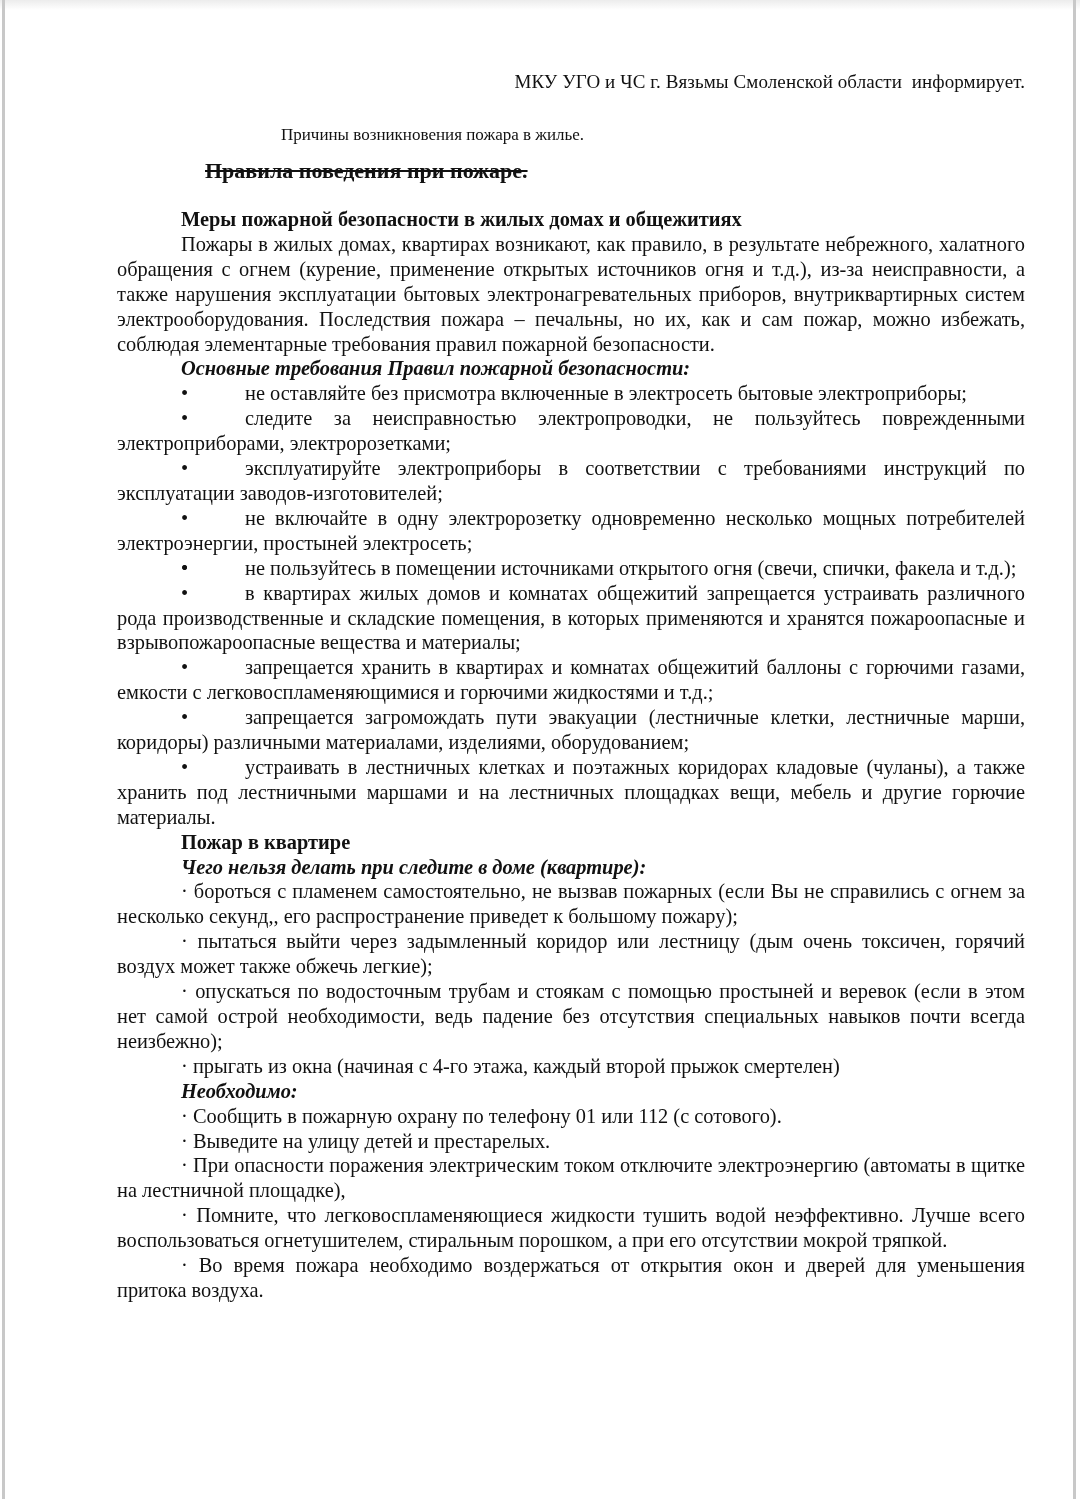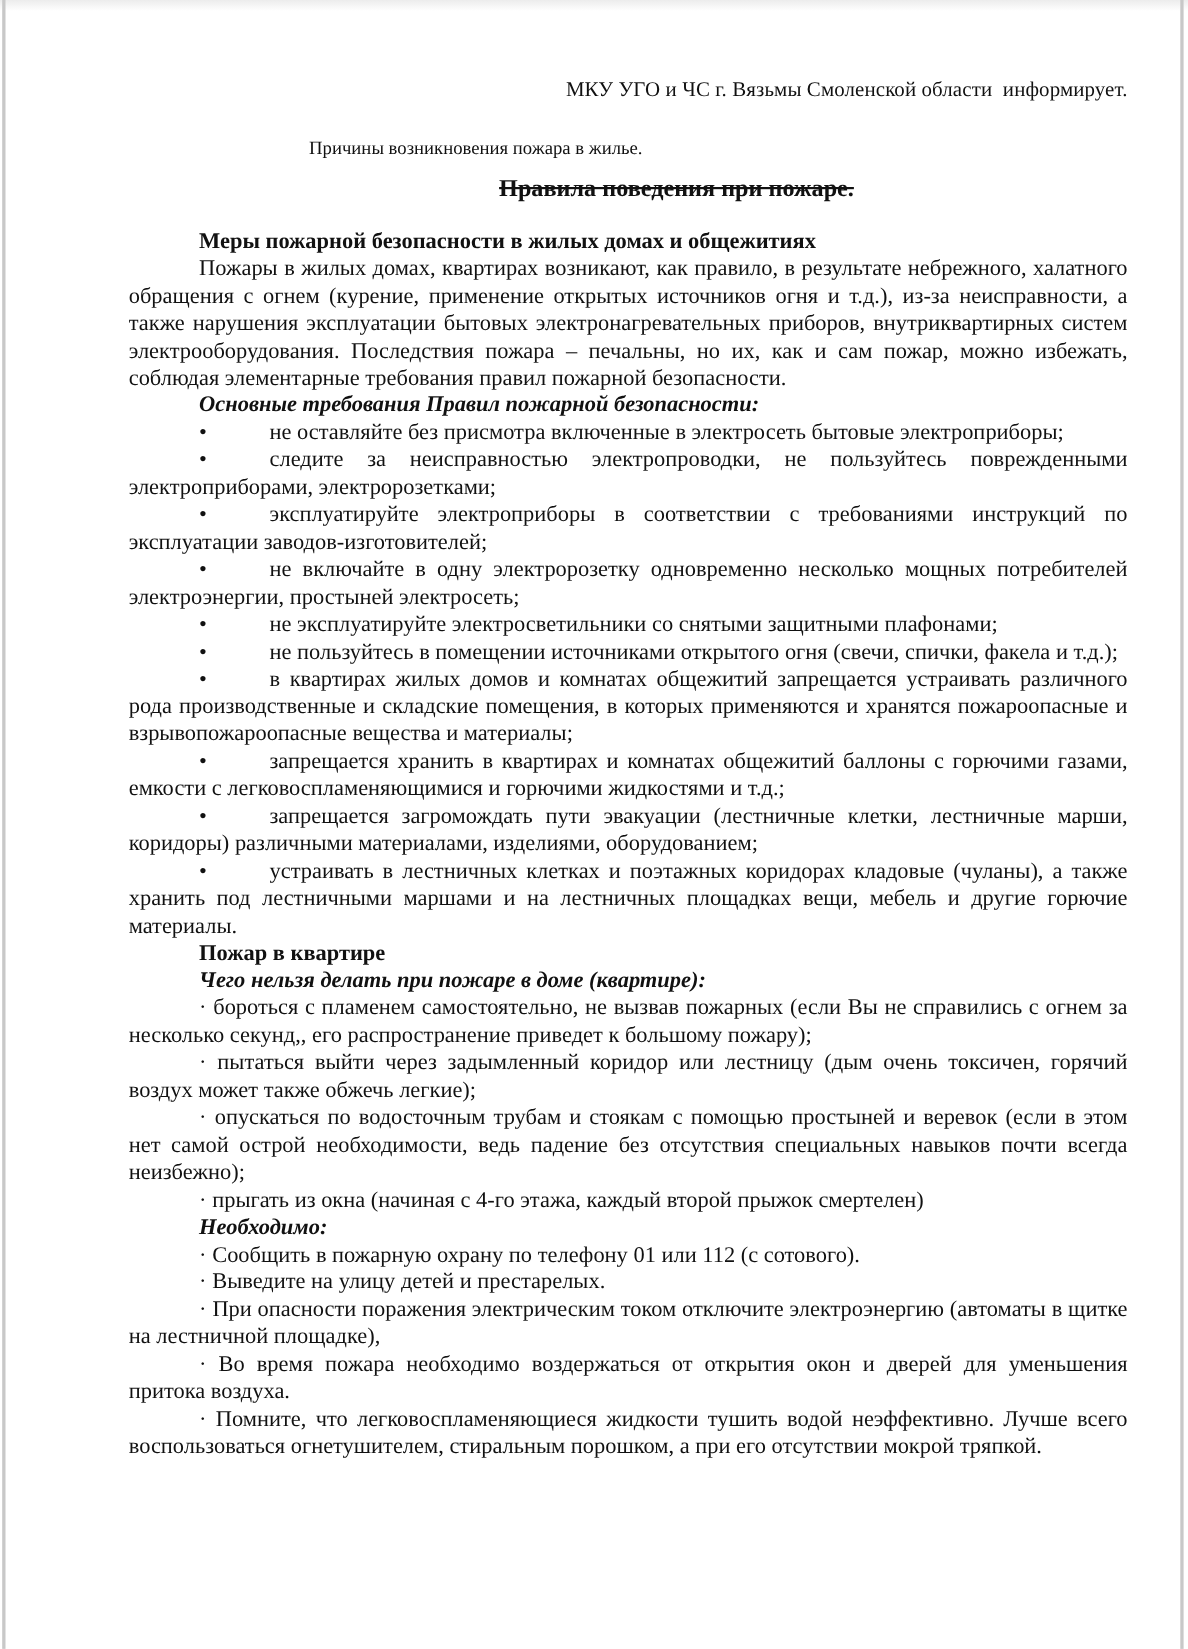--- a/index.html
+++ b/index.html
@@ -58,21 +58,20 @@
       font-size: 17px;
       padding-left: 164px;
       box-sizing: border-box;
       text-align: left;
     }
     .title2 {
       position: absolute;
       top: 158px;
       left: 0;
       width: 908px;
-      text-align: center;
       font-weight: bold;
       font-size: 22px;
       box-sizing: border-box;
       padding-left: 88px;
     }
     .title2 span {
       text-decoration: line-through;
       text-decoration-thickness: 2px;
     }
     .body-text {
@@ -126,41 +125,41 @@
   <div class="body-text">
     <p class="h-bold">Меры пожарной безопасности в жилых домах и общежитиях</p>
     <p class="p">Пожары в жилых домах, квартирах возникают, как правило, в результате небрежного, халатного обращения с огнем (курение, применение открытых источников огня и т.д.), из-за неисправности, а также нарушения эксплуатации бытовых электронагревательных приборов, внутриквартирных систем электрооборудования. Последствия пожара – печальны, но их, как и сам пожар, можно избежать, соблюдая элементарные требования правил пожарной безопасности.</p>
     <p class="h-bi">Основные требования Правил пожарной безопасности:</p>
 
     <div>
       <p class="bullet-inner" style="position:relative;"><span class="dot" style="position:absolute;left:64px;text-indent:0;">•</span><span>не оставляйте без присмотра включенные в электросеть бытовые электроприборы;</span></p>
       <p class="bullet-inner" style="position:relative;"><span class="dot" style="position:absolute;left:64px;text-indent:0;">•</span><span>следите за неисправностью электропроводки, не пользуйтесь поврежденными электроприборами, электророзетками;</span></p>
       <p class="bullet-inner" style="position:relative;"><span class="dot" style="position:absolute;left:64px;text-indent:0;">•</span><span>эксплуатируйте электроприборы в соответствии с требованиями инструкций по эксплуатации заводов-изготовителей;</span></p>
       <p class="bullet-inner" style="position:relative;"><span class="dot" style="position:absolute;left:64px;text-indent:0;">•</span><span>не включайте в одну электророзетку одновременно несколько мощных потребителей электроэнергии, простыней электросеть;</span></p>
-      <p class="bullet-inner" style="position:relative;"><span class="dot" style="position:absolute;left:64px;text-indent:0;">•</span><span>не эксплуатируйте электросветильники со снятыми защитными плафонами;</span></p>
+      <p class="bullet-inner" style="position:relative;"><span class="dot" style="position:absolute;left:64px;text-indent:0;">•</span></p>
       <p class="bullet-inner" style="position:relative;"><span class="dot" style="position:absolute;left:64px;text-indent:0;">•</span><span>не пользуйтесь в помещении источниками открытого огня (свечи, спички, факела и т.д.);</span></p>
       <p class="bullet-inner" style="position:relative;"><span class="dot" style="position:absolute;left:64px;text-indent:0;">•</span><span>в квартирах жилых домов и комнатах общежитий запрещается устраивать различного рода производственные и складские помещения, в которых применяются и хранятся пожароопасные и взрывопожароопасные вещества и материалы;</span></p>
       <p class="bullet-inner" style="position:relative;"><span class="dot" style="position:absolute;left:64px;text-indent:0;">•</span><span>запрещается хранить в квартирах и комнатах общежитий баллоны с горючими газами, емкости с легковоспламеняющимися и горючими жидкостями и т.д.;</span></p>
       <p class="bullet-inner" style="position:relative;"><span class="dot" style="position:absolute;left:64px;text-indent:0;">•</span><span>запрещается загромождать пути эвакуации (лестничные клетки, лестничные марши, коридоры) различными материалами, изделиями, оборудованием;</span></p>
       <p class="bullet-inner" style="position:relative;"><span class="dot" style="position:absolute;left:64px;text-indent:0;">•</span><span>устраивать в лестничных клетках и поэтажных коридорах кладовые (чуланы), а также хранить под лестничными маршами и на лестничных площадках вещи, мебель и другие горючие материалы.</span></p>
     </div>
 
     <p class="h-bold">Пожар в квартире</p>
-    <p class="h-bi">Чего нельзя делать при пожаре в доме (квартире):</p>
+    <p class="h-bi">Чего нельзя делать при следите в доме (квартире):</p>
 
     <div>
       <p class="dotted">· бороться с пламенем самостоятельно, не вызвав пожарных (если Вы не справились с огнем за несколько секунд,, его распространение приведет к большому пожару);</p>
       <p class="dotted">· пытаться выйти через задымленный коридор или лестницу (дым очень токсичен, горячий воздух может также обжечь легкие);</p>
       <p class="dotted">· опускаться по водосточным трубам и стоякам с помощью простыней и веревок (если в этом нет самой острой необходимости, ведь падение без отсутствия специальных навыков почти всегда неизбежно);</p>
       <p class="dotted">· прыгать из окна (начиная с 4-го этажа, каждый второй прыжок смертелен)</p>
     </div>
 
     <p class="h-bi">Необходимо:</p>
 
     <div>
       <p class="dotted">· Сообщить в пожарную охрану по телефону 01 или 112 (с сотового).</p>
       <p class="dotted">· Выведите на улицу детей и престарелых.</p>
       <p class="dotted">· При опасности поражения электрическим током отключите электроэнергию (автоматы в щитке на лестничной площадке),</p>
+      <p class="dotted">· Помните, что легковоспламеняющиеся жидкости тушить водой неэффективно. Лучше всего воспользоваться огнетушителем, стиральным порошком, а при его отсутствии мокрой тряпкой.</p>
       <p class="dotted">· Во время пожара необходимо воздержаться от открытия окон и дверей для уменьшения притока воздуха.</p>
-      <p class="dotted">· Помните, что легковоспламеняющиеся жидкости тушить водой неэффективно. Лучше всего воспользоваться огнетушителем, стиральным порошком, а при его отсутствии мокрой тряпкой.</p>
     </div>
   </div>
 </div>
 
 </body></html>

